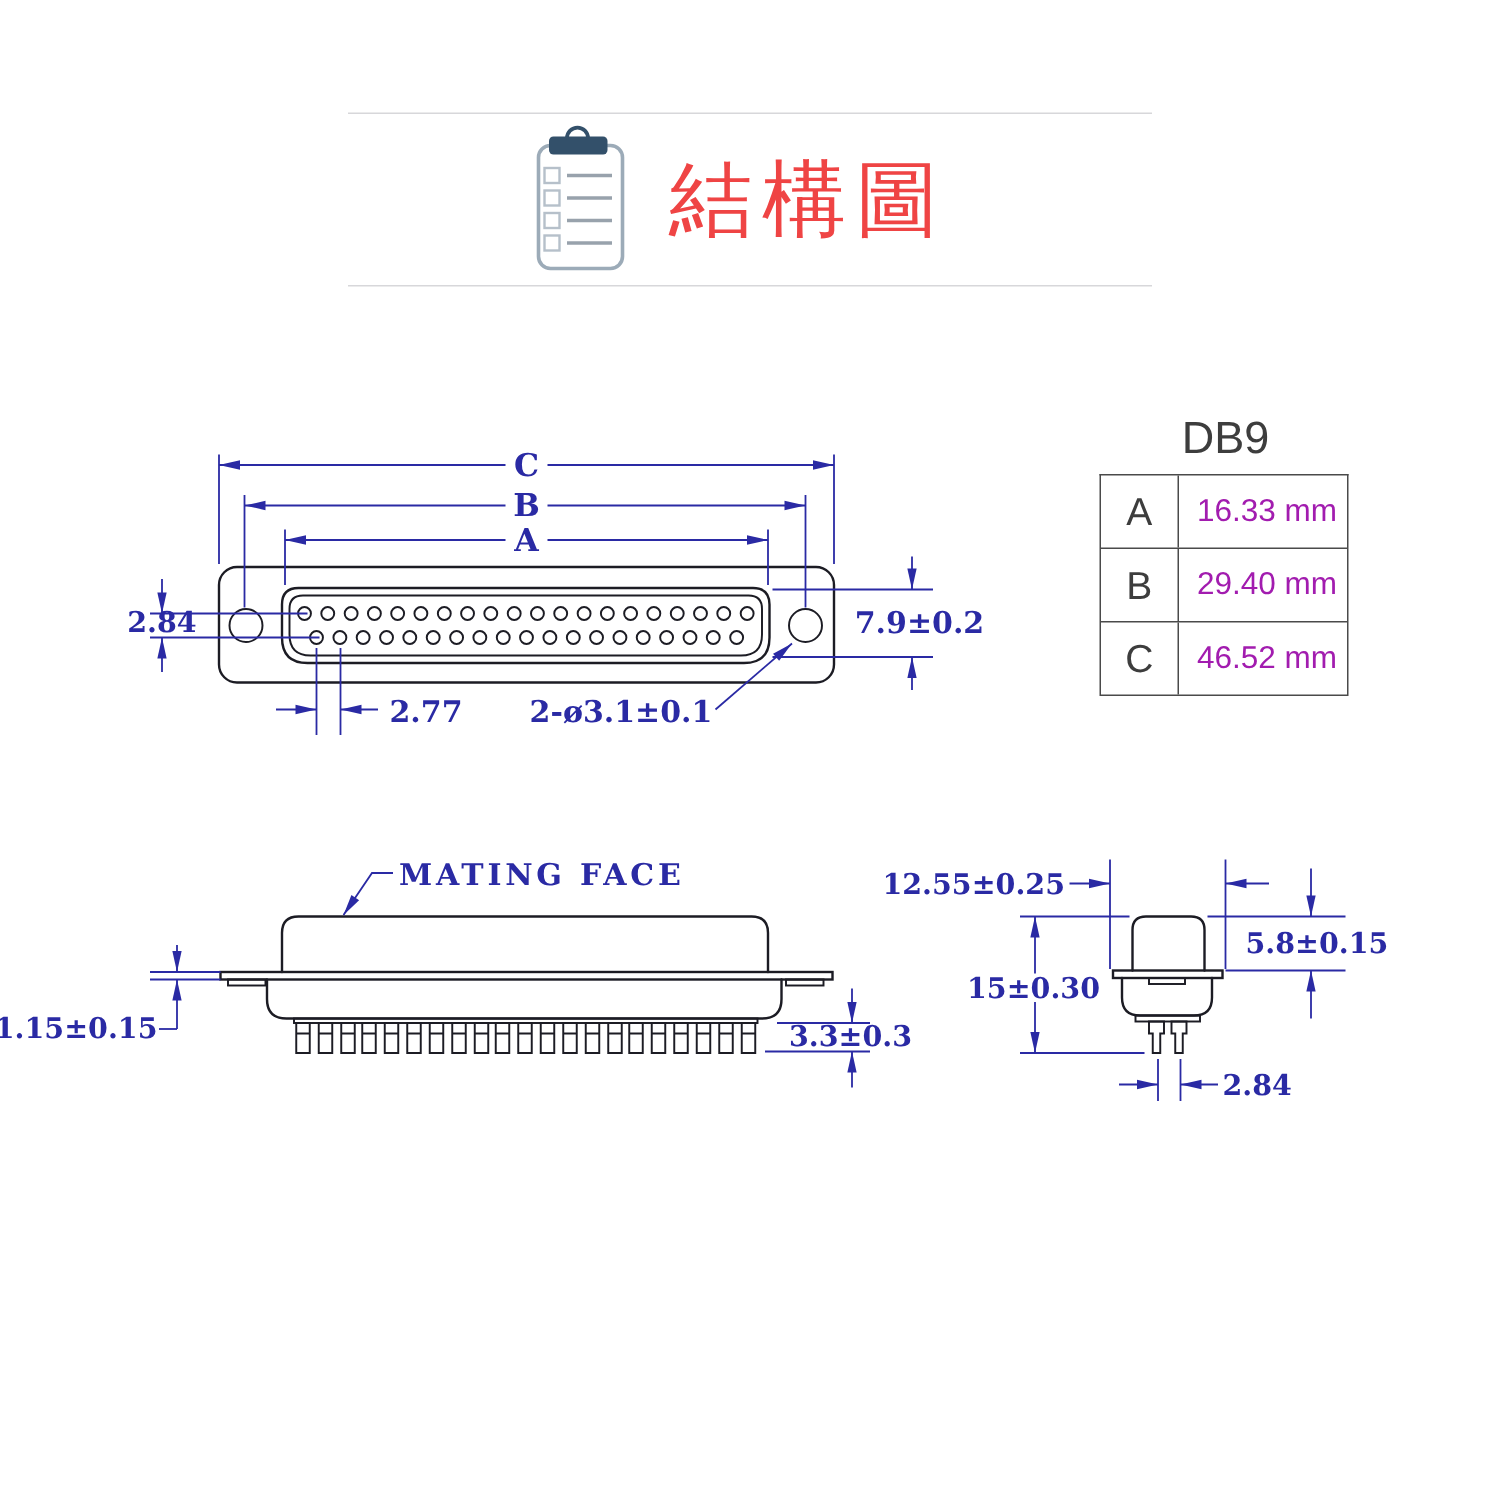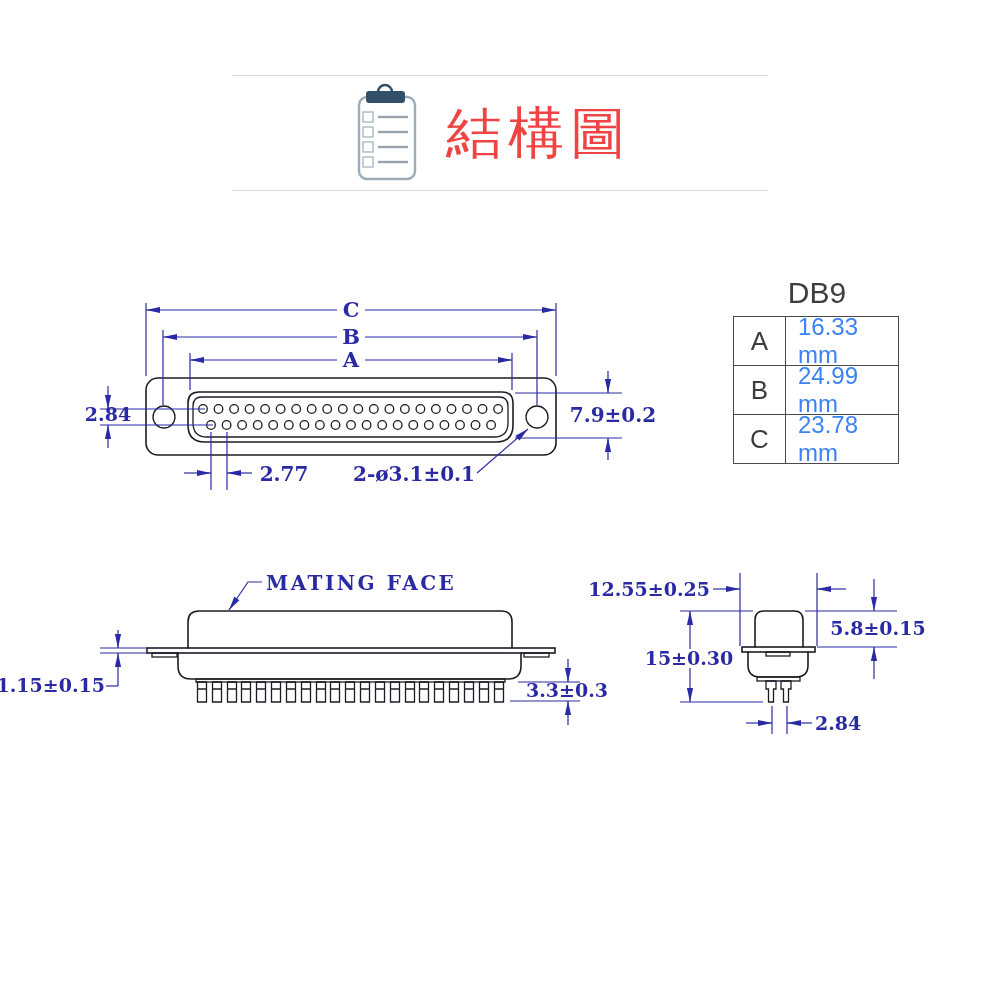--- a/index.html
+++ b/index.html
@@ -19,21 +19,21 @@
   .dimtxt{font-family:"DejaVu Serif",serif;font-weight:bold;font-size:20px;fill:#2a2aa4;}
   .sm{font-size:19px;}
   .big{font-size:21px;}
   
   #db9-block{position:absolute;left:733px;top:276px;width:168px;}
   #db9-title{text-align:center;font-size:30px;color:#3d3d3d;margin-bottom:6px;}
   #db9-table{border:1px solid #4a4a4a;border-bottom:none;width:164px;}
   .trow{display:flex;height:48px;border-bottom:1px solid #4a4a4a;}
   .tlabel{width:51px;border-right:1px solid #4a4a4a;display:flex;align-items:center;
           justify-content:center;font-size:26px;color:#3d3d3d;}
-  .tvalue{flex:1;display:flex;align-items:center;padding-left:12px;font-size:24px;color:#3b82f6;}
+  .tvalue{flex:1;display:flex;align-items:center;padding-left:12px;font-size:21px;color:#a21caf;}
 </style>
 </head>
 <body>
 
 <div id="canvas">
 
   <div class="rule" id="rule-top"></div>
   <div class="rule" id="rule-bottom"></div>
 
   <svg id="clipboard" width="80" height="110" viewBox="0 0 80 110">
@@ -58,25 +58,25 @@
 
   <div id="db9-block">
     <div id="db9-title">DB9</div>
     <div id="db9-table">
       <div class="trow">
         <div class="tlabel">A</div>
         <div class="tvalue">16.33 mm</div>
       </div>
       <div class="trow">
         <div class="tlabel">B</div>
-        <div class="tvalue">24.99 mm</div>
+        <div class="tvalue">29.40 mm</div>
       </div>
       <div class="trow">
         <div class="tlabel">C</div>
-        <div class="tvalue">23.78 mm</div>
+        <div class="tvalue">46.52 mm</div>
       </div>
     </div>
   </div>
 
   <svg id="drawing" width="1000" height="1000" viewBox="0 0 1000 1000">
     <defs>
       <marker id="ar" markerUnits="userSpaceOnUse" markerWidth="16" markerHeight="8" refX="15" refY="4" orient="auto-start-reverse">
         <path d="M15,4 L1,0.9 L1,7.1 Z" fill="#2a2aa4"></path>
       </marker>
     </defs>

